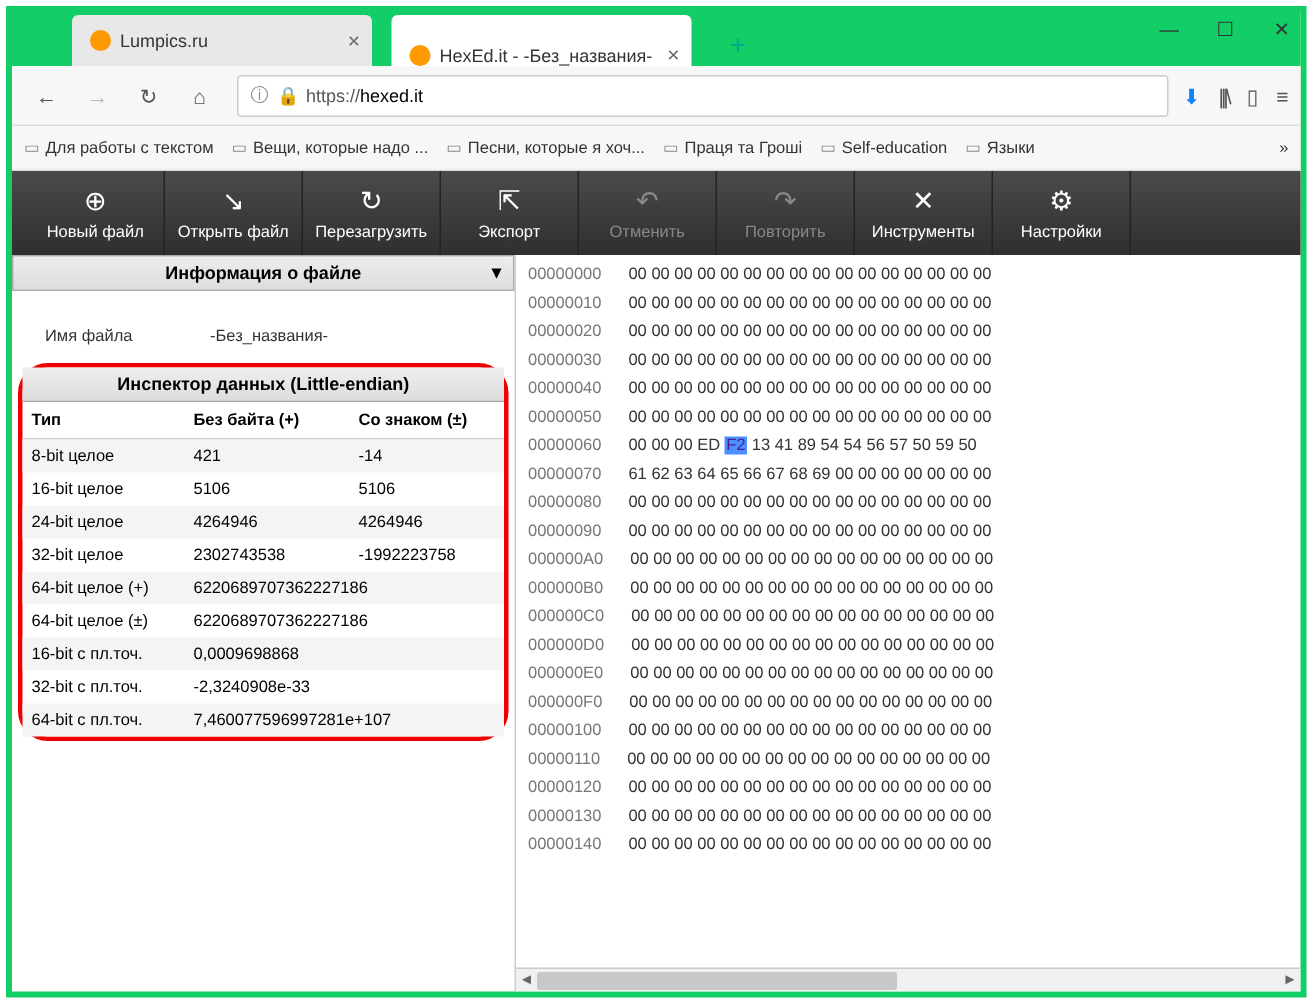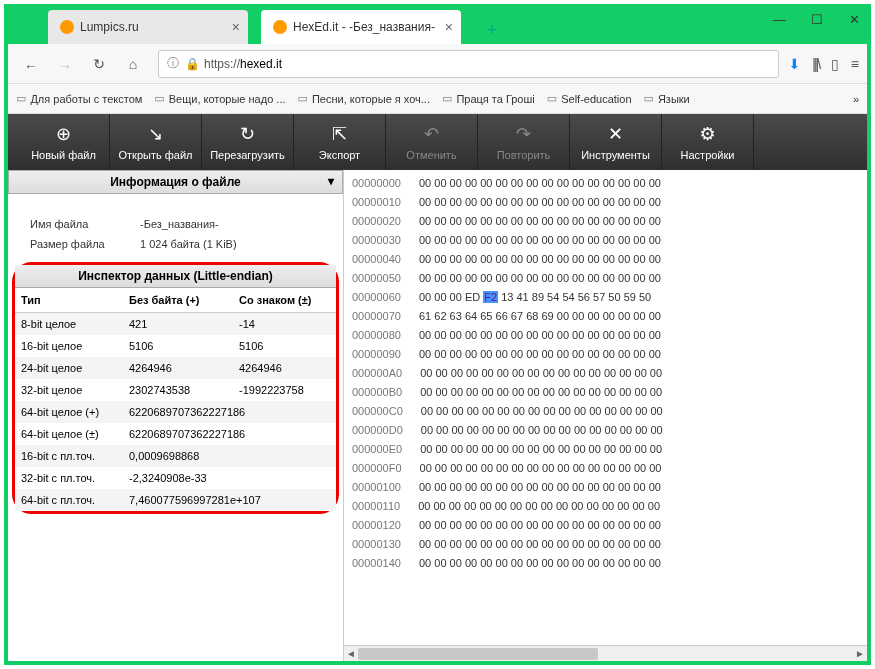--- a/index.html
+++ b/index.html
@@ -3,21 +3,21 @@
 <meta charset="utf-8">
 <style>
 * { box-sizing: border-box; margin: 0; padding: 0; font-family: Arial, sans-serif; }
 body { background: #fff; width: 875px; height: 669px; overflow: hidden; }
 
 .browser { border: 4px solid #13ce66; width: 867px; height: 661px; margin: 4px; background: #fff; display: flex; flex-direction: column; }
 
 .tabbar { background: #13ce66; height: 36px; display: flex; align-items: flex-end; padding-left: 40px; }
 .tab { height: 34px; padding: 0 12px; display: flex; align-items: center; font-size: 12px; border-radius: 4px 4px 0 0; margin-right: 13px; min-width: 200px; position: relative; }
 .tab.inactive { background: #e8e8e8; color: #333; }
-.tab.active { background: #fff; color: #333; }
+.tab.active { background: #fff; color: #333; align-items: flex-end; }
 .tab-icon { width: 14px; height: 14px; margin-right: 6px; border-radius: 7px; }
 .tab-close { position: absolute; right: 8px; font-size: 14px; color: #666; cursor: pointer; }
 .newtab { width: 28px; height: 28px; display: flex; align-items: center; justify-content: center; color: #0a8; font-size: 18px; margin-left: 4px; }
 .winctl { position: absolute; right: 12px; top: 12px; display: flex; gap: 24px; }
 .winbtn { width: 14px; height: 14px; color: #333; font-size: 13px; }
 
 .addrbar { height: 40px; background: #f7f7f7; border-bottom: 1px solid #ddd; display: flex; align-items: center; padding: 0 8px; gap: 4px; }
 .navbtn { width: 30px; height: 30px; display: flex; align-items: center; justify-content: center; color: #555; font-size: 14px; border-radius: 3px; }
 .navbtn.disabled { color: #bbb; }
 .urlbox { flex: 1; height: 28px; border: 1px solid #ccc; border-radius: 3px; background: #fff; display: flex; align-items: center; padding: 0 8px; font-size: 12px; margin: 0 6px; }
@@ -163,24 +163,20 @@
     <div class="leftpane">
       <div class="panel-hdr">
         <span>Информация о файле</span>
         <span class="coll">▾</span>
       </div>
       <div class="fileinfo" id="fileinfo">
           <div class="fi-row">
             <div class="fi-label">Имя файла</div>
             <div class="fi-val">-Без_названия-</div>
           </div>
-          <div class="fi-row">
-            <div class="fi-label">Размер файла</div>
-            <div class="fi-val">1 024 байта (1 KiB)</div>
-          </div>
         </div>
 
       <div class="inspector">
         <div class="insp-hdr">Инспектор данных (Little-endian)</div>
         <div class="insp-thead">
           <div class="c1">Тип</div>
           <div class="c2">Без байта (+)</div>
           <div class="c3">Со знаком (±)</div>
         </div>
         <div id="insp-body">

